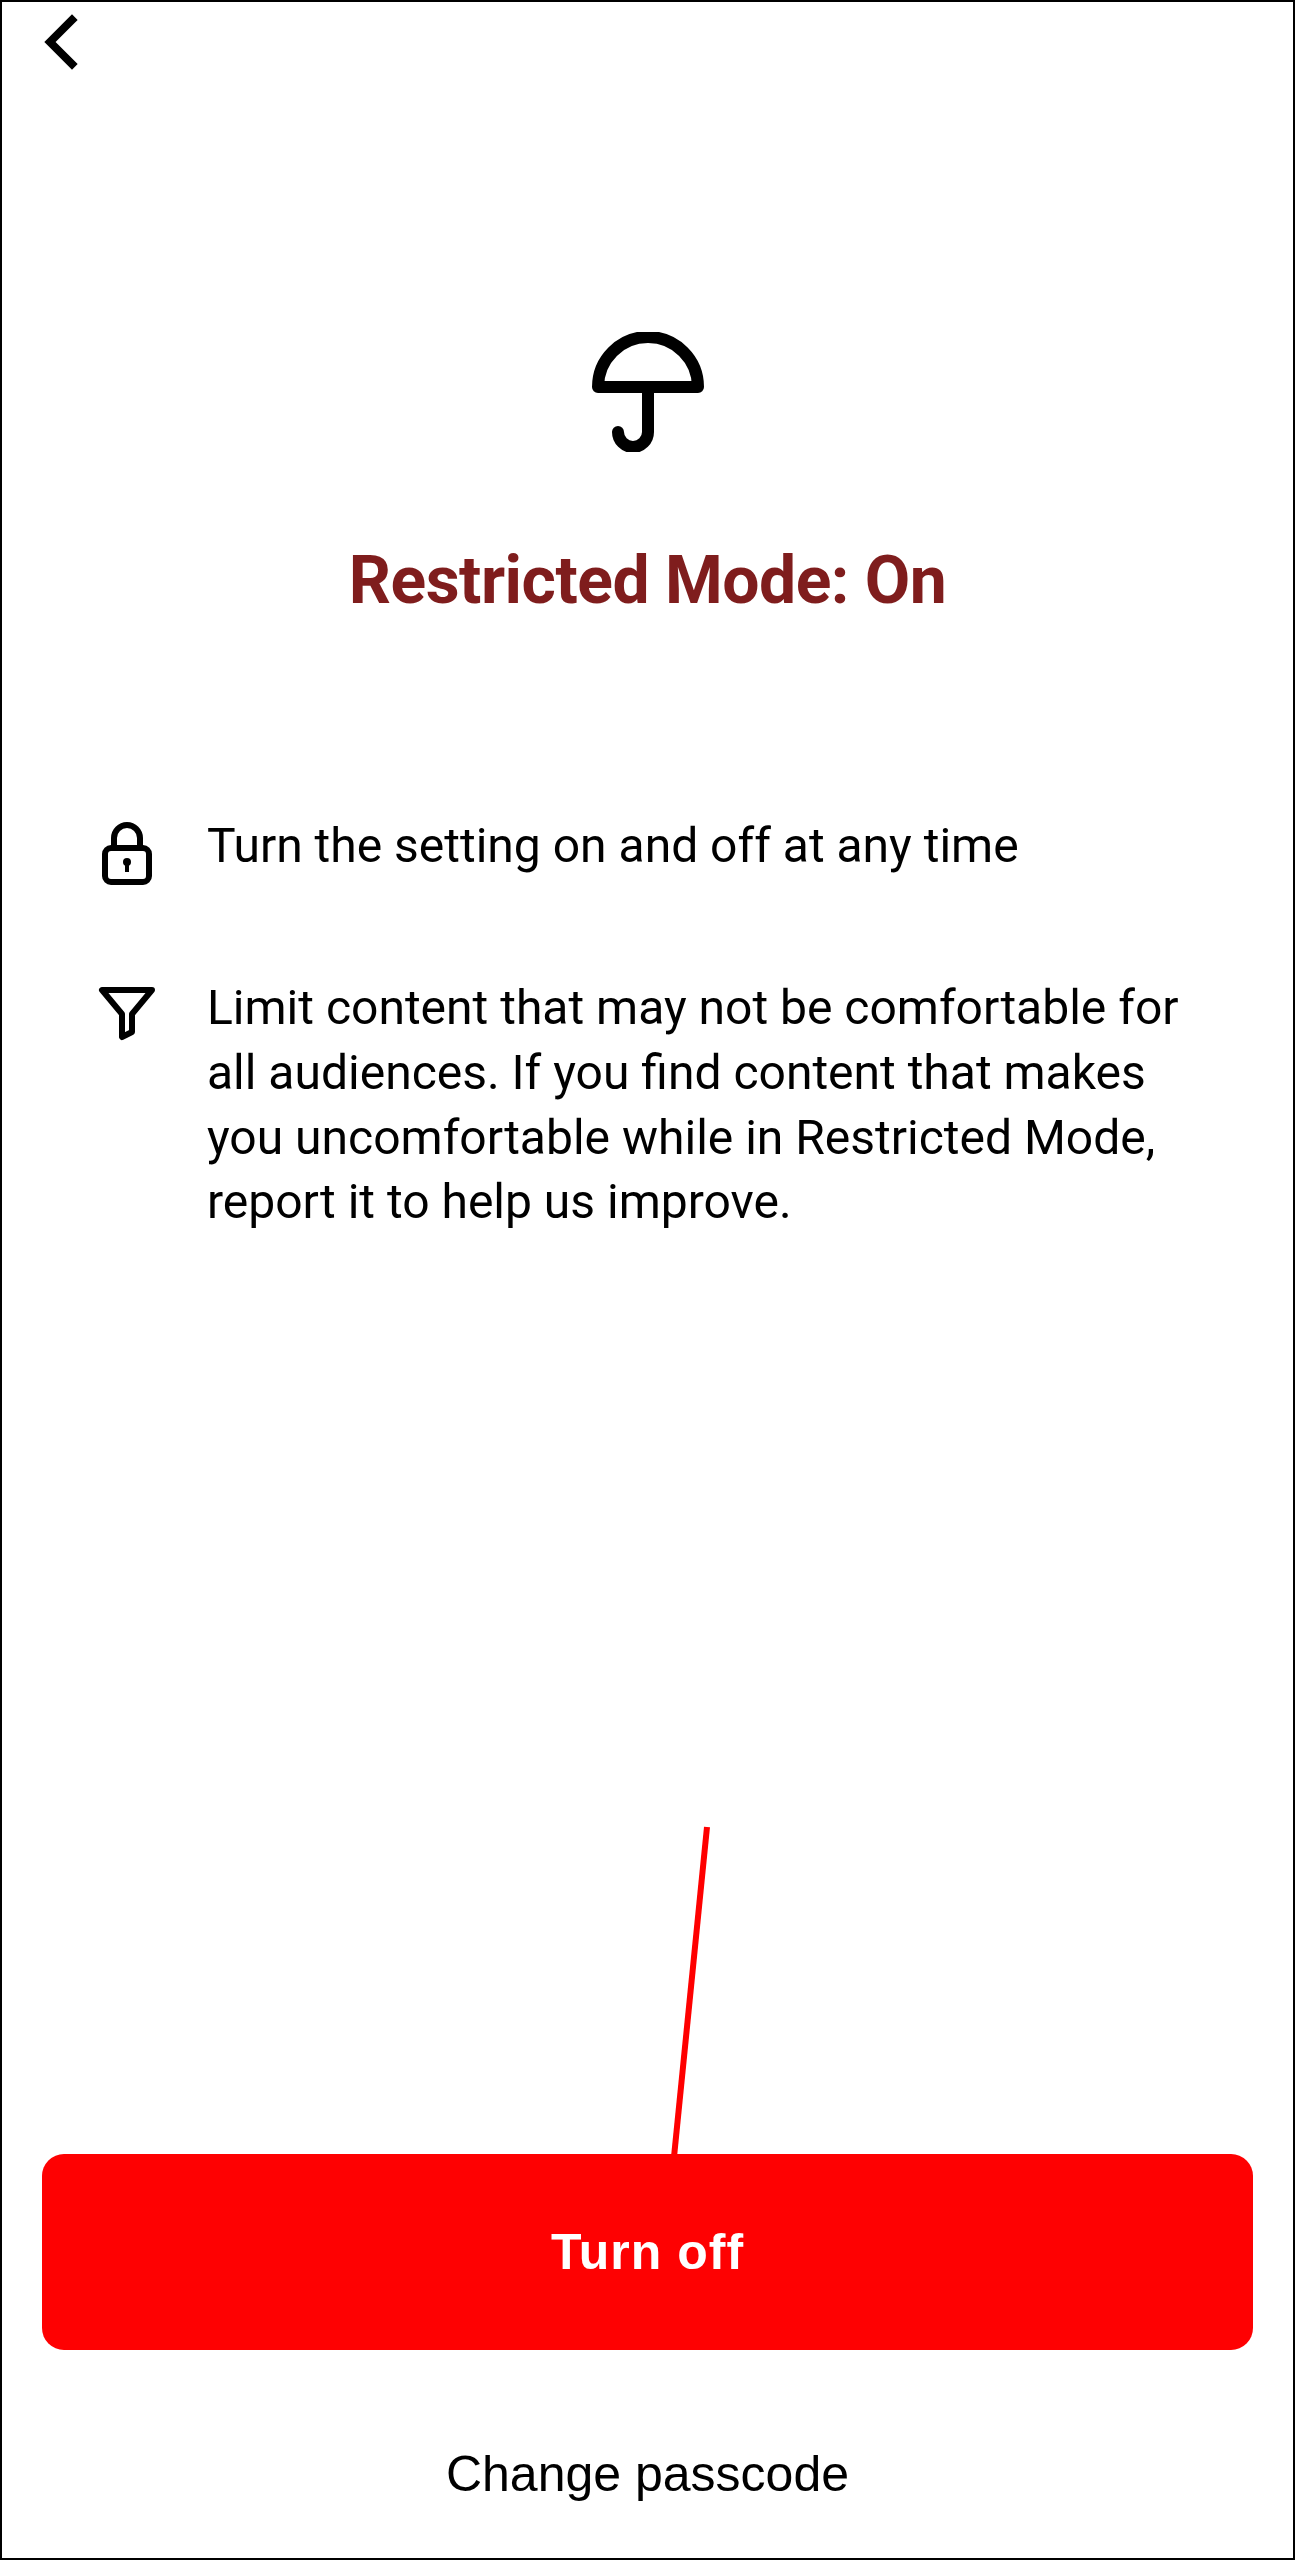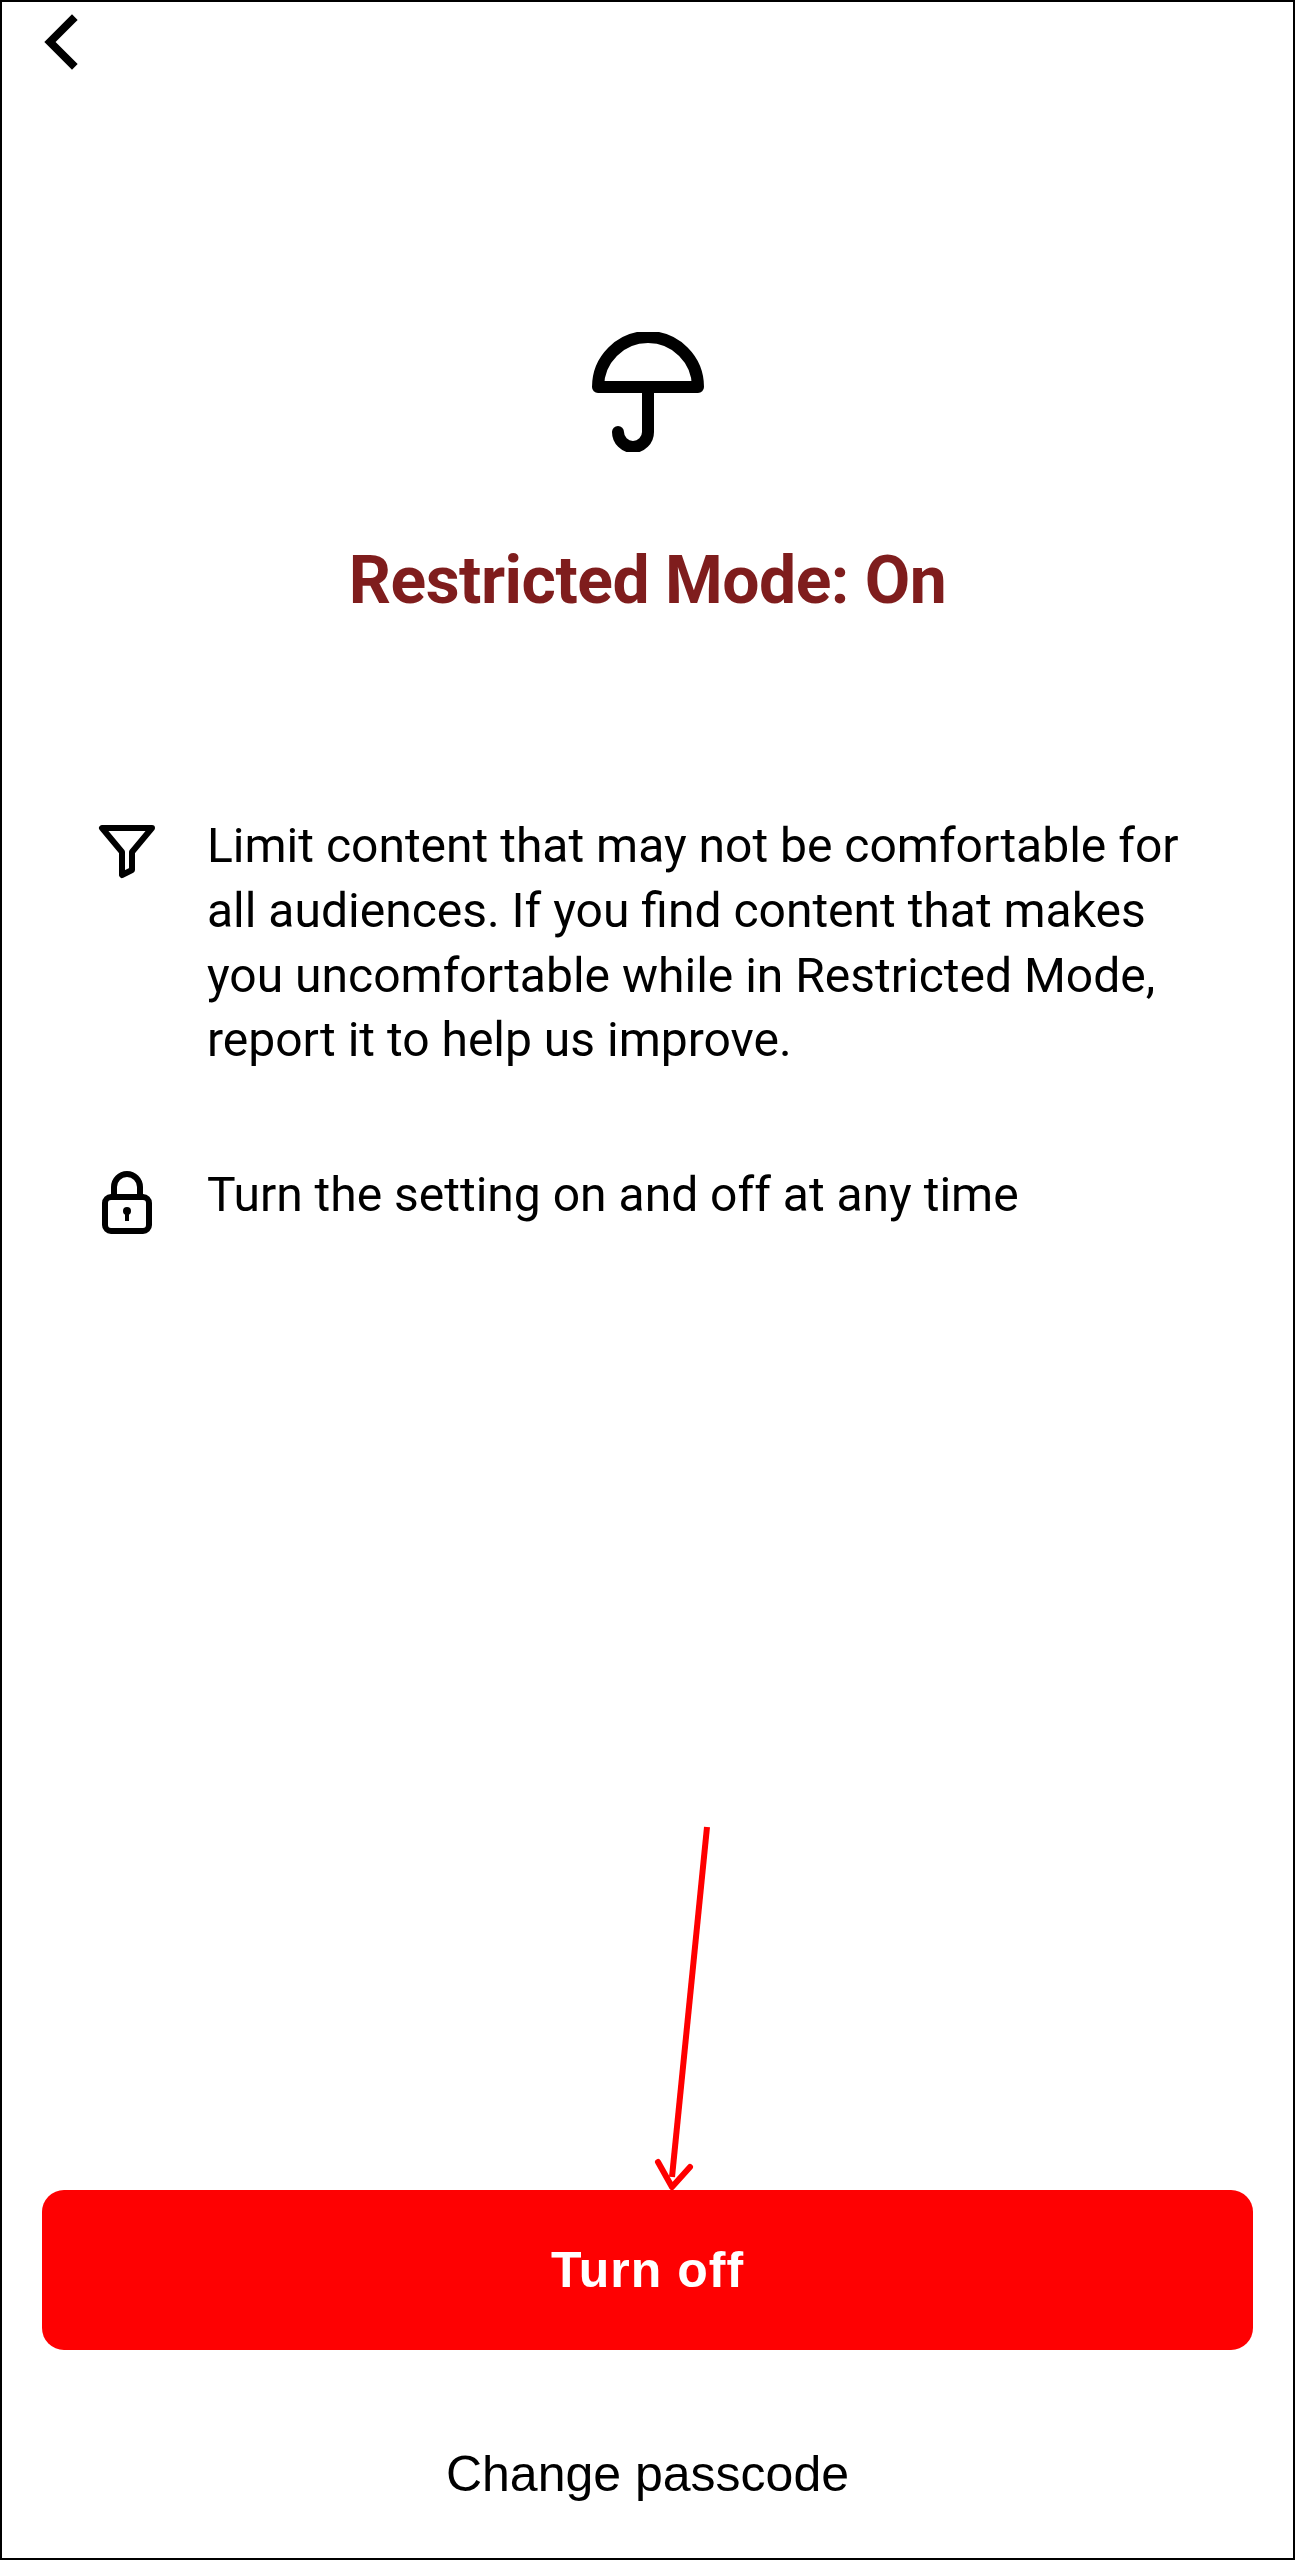--- a/index.html
+++ b/index.html
@@ -65,21 +65,21 @@
     }
     .bottom-section {
       position: absolute;
       bottom: 30px;
       left: 0;
       right: 0;
       padding: 0 40px;
     }
     .turn-off-button {
       width: 100%;
-      height: 160px;
+      height: 196px;
       background: #fe0102;
       border: none;
       border-radius: 22px;
       color: #ffffff;
       font-size: 50px;
       font-weight: 600;
       cursor: pointer;
       letter-spacing: 1px;
     }
     .change-passcode-button {
@@ -116,37 +116,37 @@
     <path d="M 10 55 A 50 50 0 0 1 110 55 L 10 55 Z" stroke="#000" stroke-width="12" fill="none" stroke-linejoin="round"></path>
     <path d="M 60 55 L 60 100 A 15 15 0 0 1 30 100" stroke="#000" stroke-width="12" fill="none" stroke-linecap="round"></path>
   </svg>
 </div>
 
 <h1 class="page-title">Restricted Mode: On</h1>
 
 <div class="info-section">
   <div class="info-row">
     <div class="info-icon">
-      <svg width="60" height="60" viewBox="0 0 60 60">
-        <path d="M 5 8 L 55 8 L 35 32 L 35 50 L 25 55 L 25 32 Z" stroke="#000" stroke-width="6" fill="none" stroke-linejoin="round"></path>
-      </svg>
-    </div>
-    <div class="info-text">Limit content that may not be comfortable for all audiences. If you find content that makes you uncomfortable while in Restricted Mode, report it to help us improve.</div>
-  </div>
-
-  <div class="info-row">
-    <div class="info-icon">
       <svg width="56" height="66" viewBox="0 0 56 66">
         <rect x="6" y="28" width="44" height="34" rx="6" stroke="#000" stroke-width="6" fill="none"></rect>
         <path d="M 15 28 L 15 18 A 13 13 0 0 1 41 18 L 41 28" stroke="#000" stroke-width="6" fill="none"></path>
         <circle cx="28" cy="42" r="4" fill="#000"></circle>
         <rect x="26" y="42" width="4" height="10" fill="#000"></rect>
       </svg>
     </div>
     <div class="info-text">Turn the setting on and off at any time</div>
+  </div>
+
+  <div class="info-row">
+    <div class="info-icon">
+      <svg width="60" height="60" viewBox="0 0 60 60">
+        <path d="M 5 8 L 55 8 L 35 32 L 35 50 L 25 55 L 25 32 Z" stroke="#000" stroke-width="6" fill="none" stroke-linejoin="round"></path>
+      </svg>
+    </div>
+    <div class="info-text">Limit content that may not be comfortable for all audiences. If you find content that makes you uncomfortable while in Restricted Mode, report it to help us improve.</div>
   </div>
 </div>
 
 <svg class="annotation-arrow" width="80" height="380" viewBox="0 0 80 380">
   <line x1="55" y1="5" x2="20" y2="355" stroke="#ff0000" stroke-width="6"></line>
   <path d="M 20 365 L 6 340 M 20 365 L 38 345" stroke="#ff0000" stroke-width="6" fill="none" stroke-linecap="round"></path>
 </svg>
 
 <div class="bottom-section">
   <button class="turn-off-button">Turn off</button>

